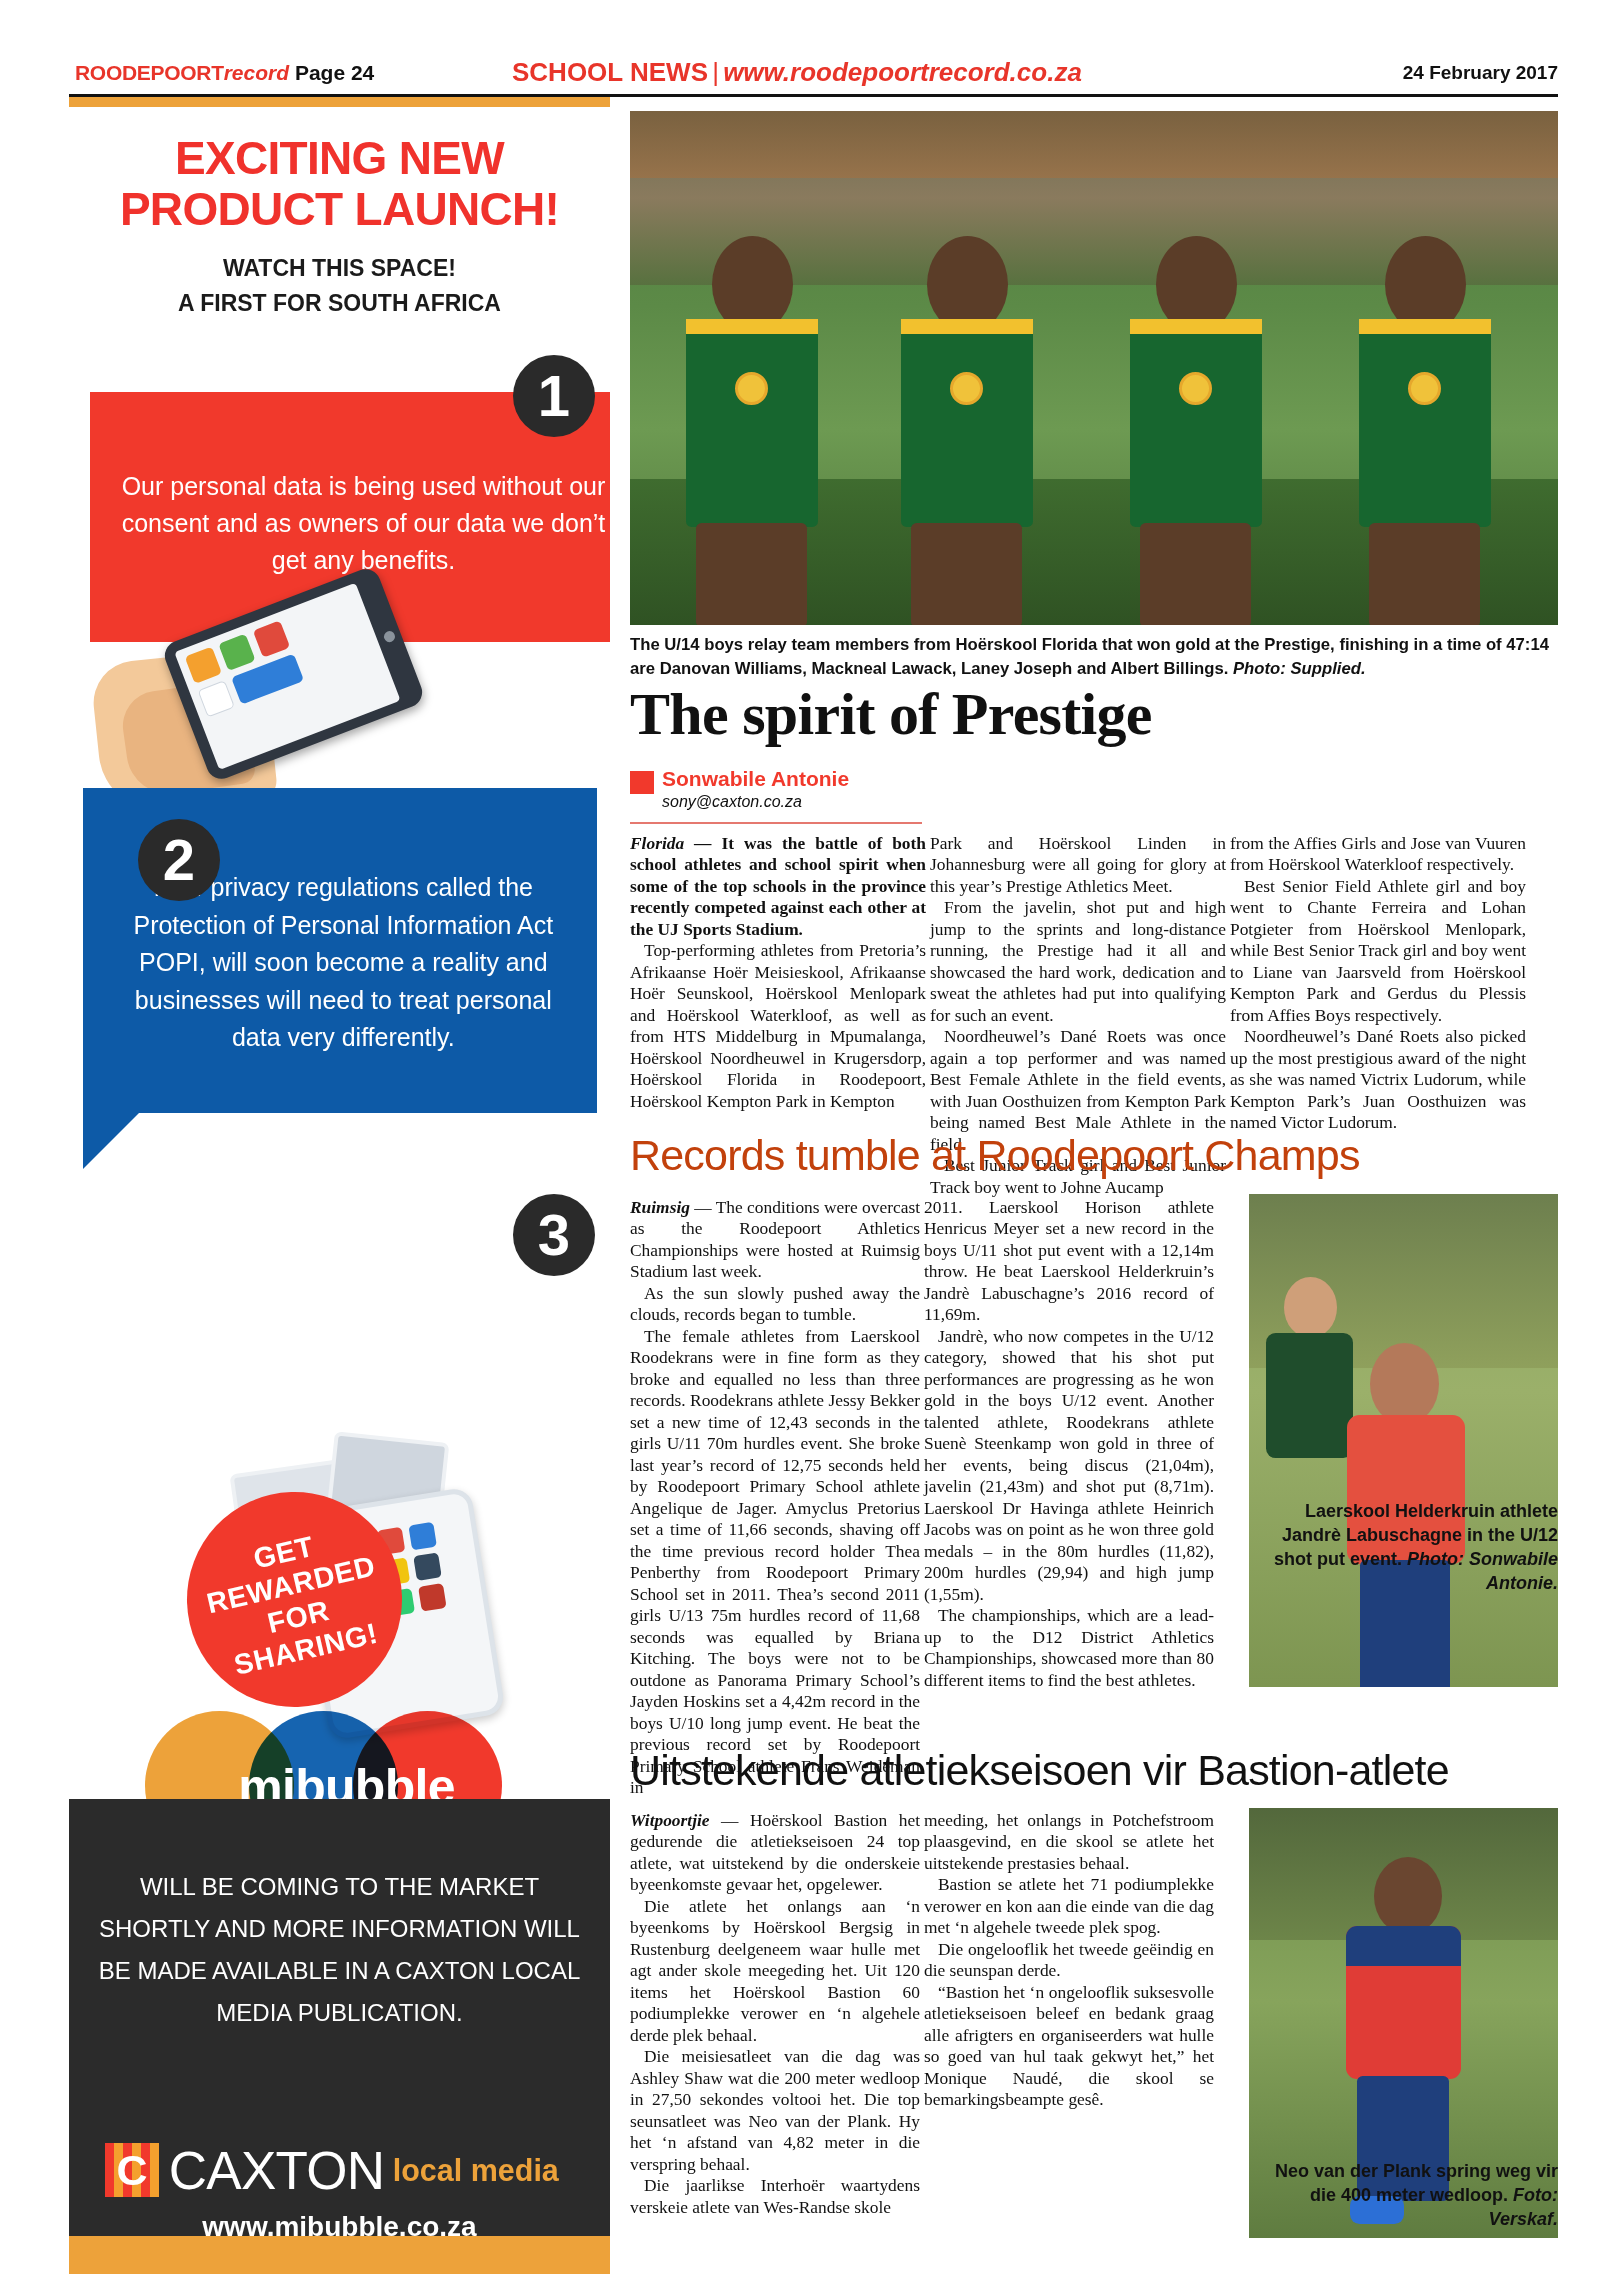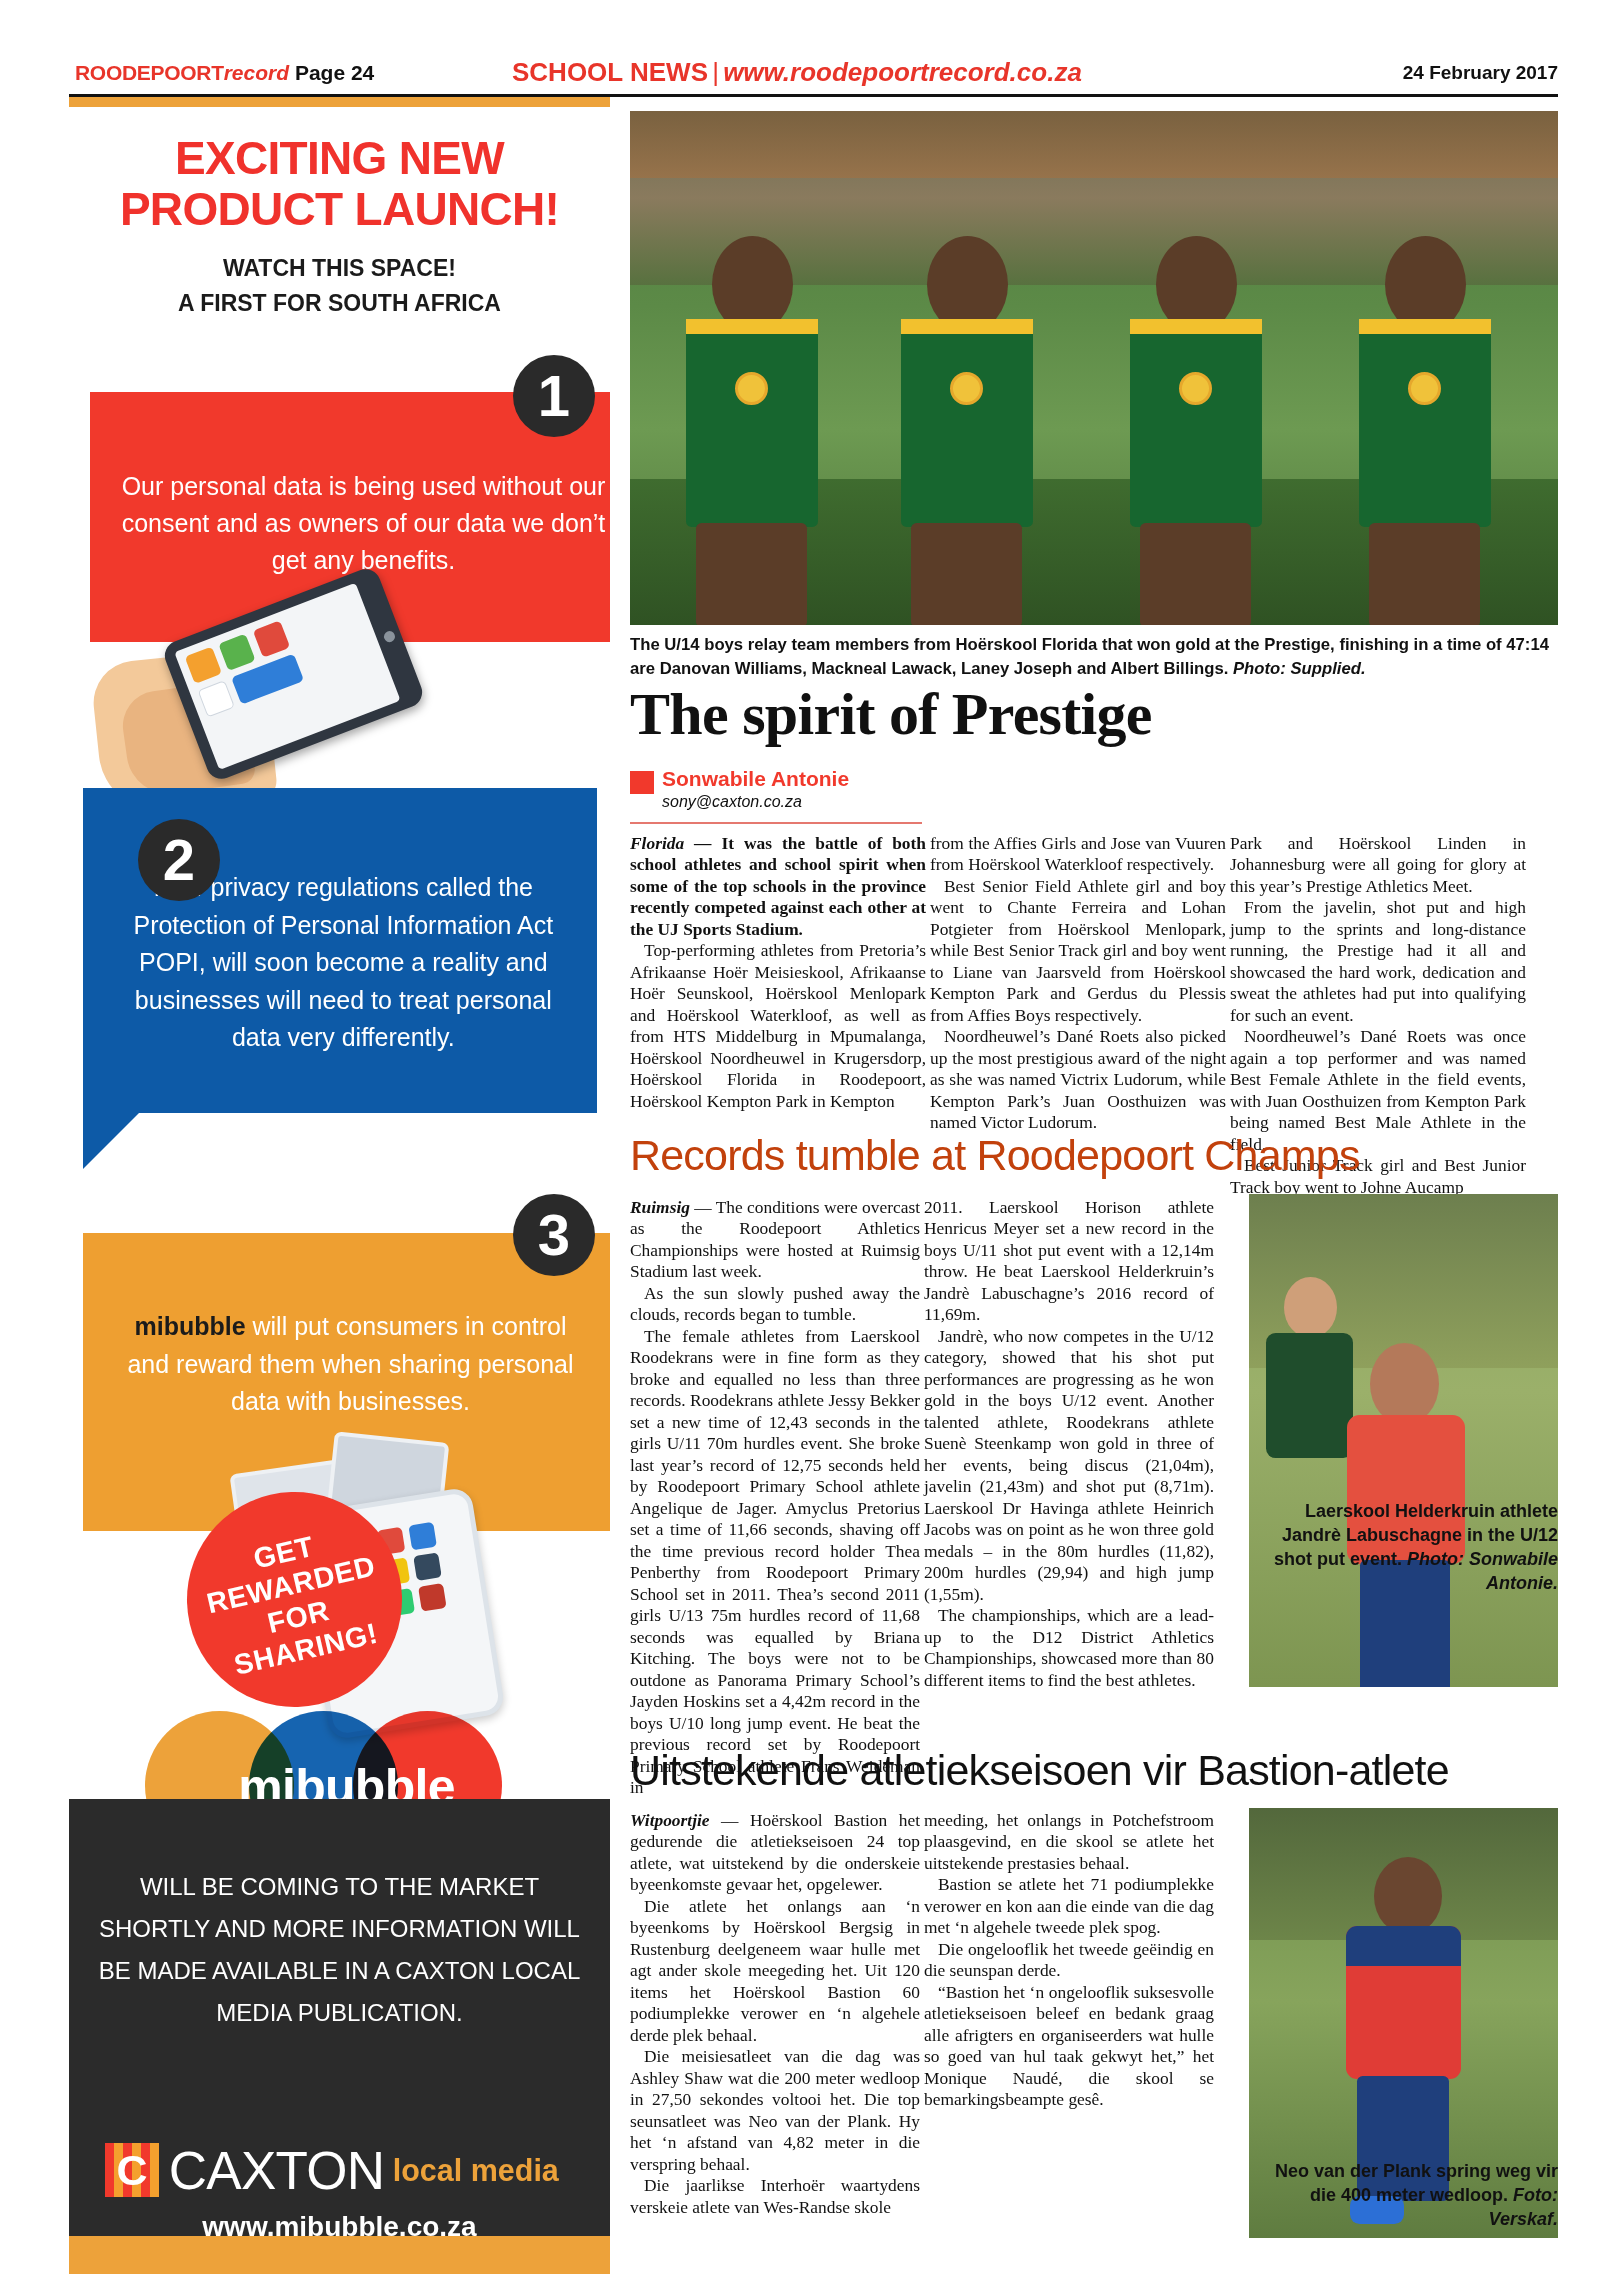--- a/index.html
+++ b/index.html
@@ -235,23 +235,20 @@
       <div class="bar"></div>
     </div>
   </div>
 
   <div class="panel-blue">
     <div class="ptext">New privacy regulations called the Protection of Personal Information Act POPI,  will soon become a reality and businesses will need to treat personal data very differently.</div>
   </div>
   <div class="blue-notch"></div>
   <div class="badge badge-2">2</div>
 
-  <div class="panel-orange">
-    <div class="ptext"><b>mibubble</b><span> will put consumers in control and reward them when sharing personal data with businesses.</span></div>
-  </div>
   <div class="badge badge-3">3</div>
 
   <div class="art2">
     <div class="tabletA"></div>
     <div class="tabletB"></div>
     <div class="phone2">
       <div class="grid">
         <i style="background:#f4a02e"></i>
         <i style="background:#59b24c"></i>
         <i style="background:#e04a3c"></i>
@@ -342,29 +339,29 @@
   <span class="by-mail">sony@caxton.co.za</span>
   <span class="by-rule"></span>
 </div>
 
 <div class="cols" id="a1cols">
   <div class="col" id="a1c1">
     <p class="first"><b><span class="dateline">Florida</span><span> — It was the battle of both school athletes and school spirit when some of the top schools in the province recently competed against each other at the UJ Sports Stadium.</span></b></p>
     <p>Top-performing athletes from Pretoria’s Afrikaanse Hoër Meisieskool, Afrikaanse Hoër Seunskool, Hoërskool Menlopark and Hoërskool Waterkloof, as well as from HTS Middelburg in Mpumalanga, Hoërskool Noordheuwel in Krugersdorp, Hoërskool Florida in Roodepoort, Hoërskool Kempton Park in Kempton</p>
   </div>
   <div class="col">
-    <p class="first">from the Affies Girls and Jose van Vuuren from Hoërskool Waterkloof respectively.</p>
-    <p>Best Senior Field Athlete girl and boy went to Chante Ferreira and Lohan Potgieter from Hoërskool Menlopark, while Best Senior Track girl and boy went to Liane van Jaarsveld from Hoërskool Kempton Park and Gerdus du Plessis from Affies Boys respectively.</p>
-    <p>Noordheuwel’s Dané Roets also picked up the most prestigious award of the night as she was named Victrix Ludorum, while Kempton Park’s Juan Oosthuizen was named Victor Ludorum.</p>
-  </div>
-  <div class="col">
     <p class="first">Park and Hoërskool Linden in Johannesburg were all going for glory at this year’s Prestige Athletics Meet.</p>
     <p>From the javelin, shot put and high jump to the sprints and long-distance running, the Prestige had it all and showcased the hard work, dedication and sweat the athletes had put into qualifying for such an event.</p>
     <p>Noordheuwel’s Dané Roets was once again a top performer and was named Best Female Athlete in the field events, with Juan Oosthuizen from Kempton Park being named Best Male Athlete in the field.</p>
     <p>Best Junior Track girl and Best Junior Track boy went to Johne Aucamp</p>
+  </div>
+  <div class="col">
+    <p class="first">from the Affies Girls and Jose van Vuuren from Hoërskool Waterkloof respectively.</p>
+    <p>Best Senior Field Athlete girl and boy went to Chante Ferreira and Lohan Potgieter from Hoërskool Menlopark, while Best Senior Track girl and boy went to Liane van Jaarsveld from Hoërskool Kempton Park and Gerdus du Plessis from Affies Boys respectively.</p>
+    <p>Noordheuwel’s Dané Roets also picked up the most prestigious award of the night as she was named Victrix Ludorum, while Kempton Park’s Juan Oosthuizen was named Victor Ludorum.</p>
   </div>
 </div>
 
 <div class="headline2">Records tumble at Roodepoort Champs</div>
 
 <div class="cols" id="a2cols">
   <div class="col">
     <p class="first"><span class="dateline">Ruimsig</span><span> — The conditions were overcast as the Roodepoort Athletics Championships were hosted at Ruimsig Stadium last week.</span></p>
     <p>As the sun slowly pushed away the clouds, records began to tumble.</p>
     <p>The female athletes from Laerskool Roodekrans were in fine form as they broke and equalled no less than three records. Roodekrans athlete Jessy Bekker set a new time of 12,43 seconds in the girls U/11 70m hurdles event. She broke last year’s record of 12,75 seconds held by Roodepoort Primary School athlete Angelique de Jager. Amyclus Pretorius set a time of 11,66 seconds, shaving off the time previous record holder Thea Penberthy from Roodepoort Primary School set in 2011. Thea’s second 2011 girls U/13 75m hurdles record of 11,68 seconds was equalled by Briana Kitching. The boys were not to be outdone as Panorama Primary School’s Jayden Hoskins set a 4,42m record in the boys U/10 long jump event. He beat the previous record set by Roodepoort Primary School athlete Frans Weideman in</p>

